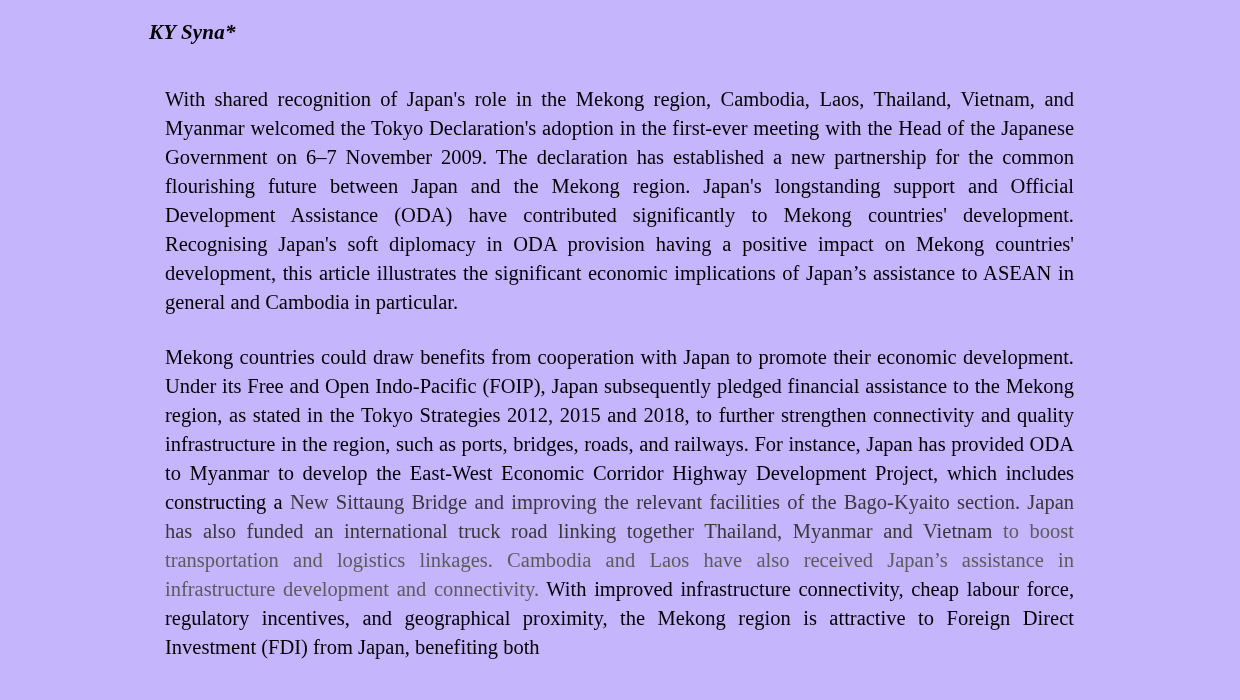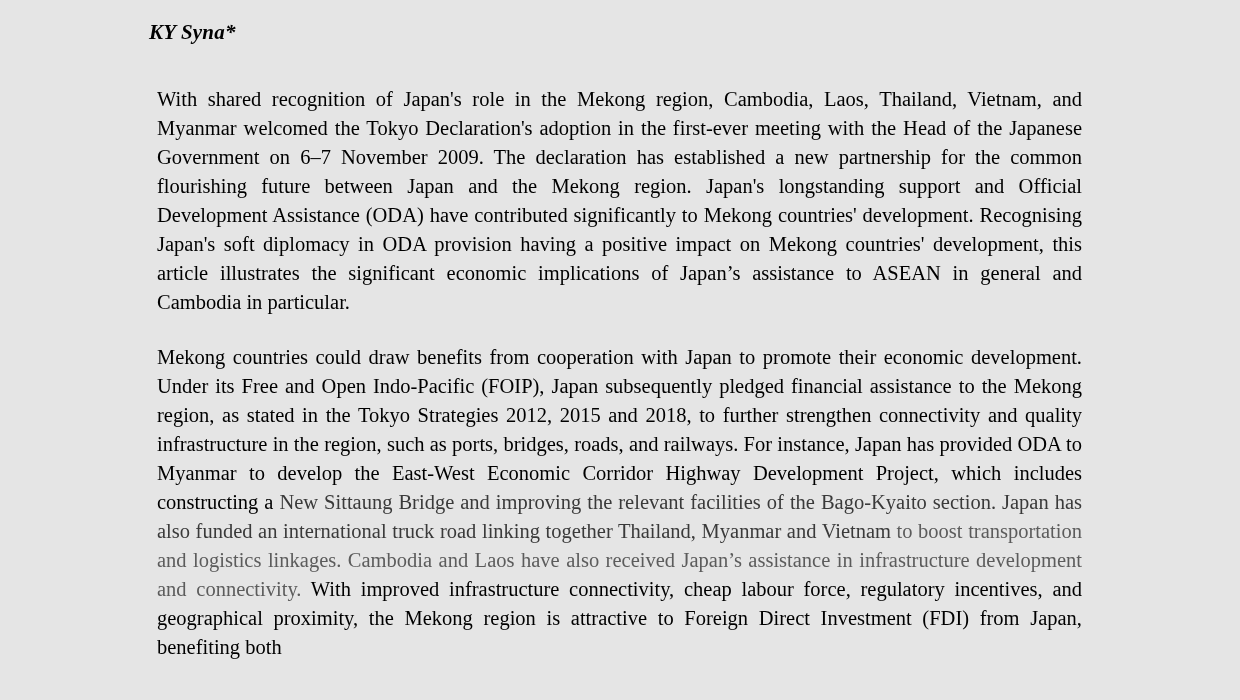--- a/index.html
+++ b/index.html
@@ -11,42 +11,42 @@
     width: 1240px;
     height: 700px;
     overflow: hidden;
     font-family: "Liberation Serif", serif;
     color: #000000;
   }
   .page {
     position: relative;
     width: 1240px;
     height: 700px;
-    background: #e5e5e5;
+    background: #c4b5fd;
   }
   .content {
     position: absolute;
     left: 149px;
     top: 0;
     width: 941px;
   }
   .author {
     font-style: italic;
     font-weight: bold;
     font-size: 21px;
     line-height: 28px;
     margin-top: 18px;
     margin-bottom: 0;
     letter-spacing: 0.2px;
   }
   p.body-par {
     font-size: 20.5px;
     line-height: 29px;
     text-align: justify;
-    margin: 8px;
+    margin: 16px;
     -webkit-hyphens: none;
     hyphens: none;
   }
   p.body-par.first {
     margin-top: 39px;
   }
   p.body-par.second {
     margin-top: 26px;
   }
   .faded-1 { color: #3a3a3a; }

